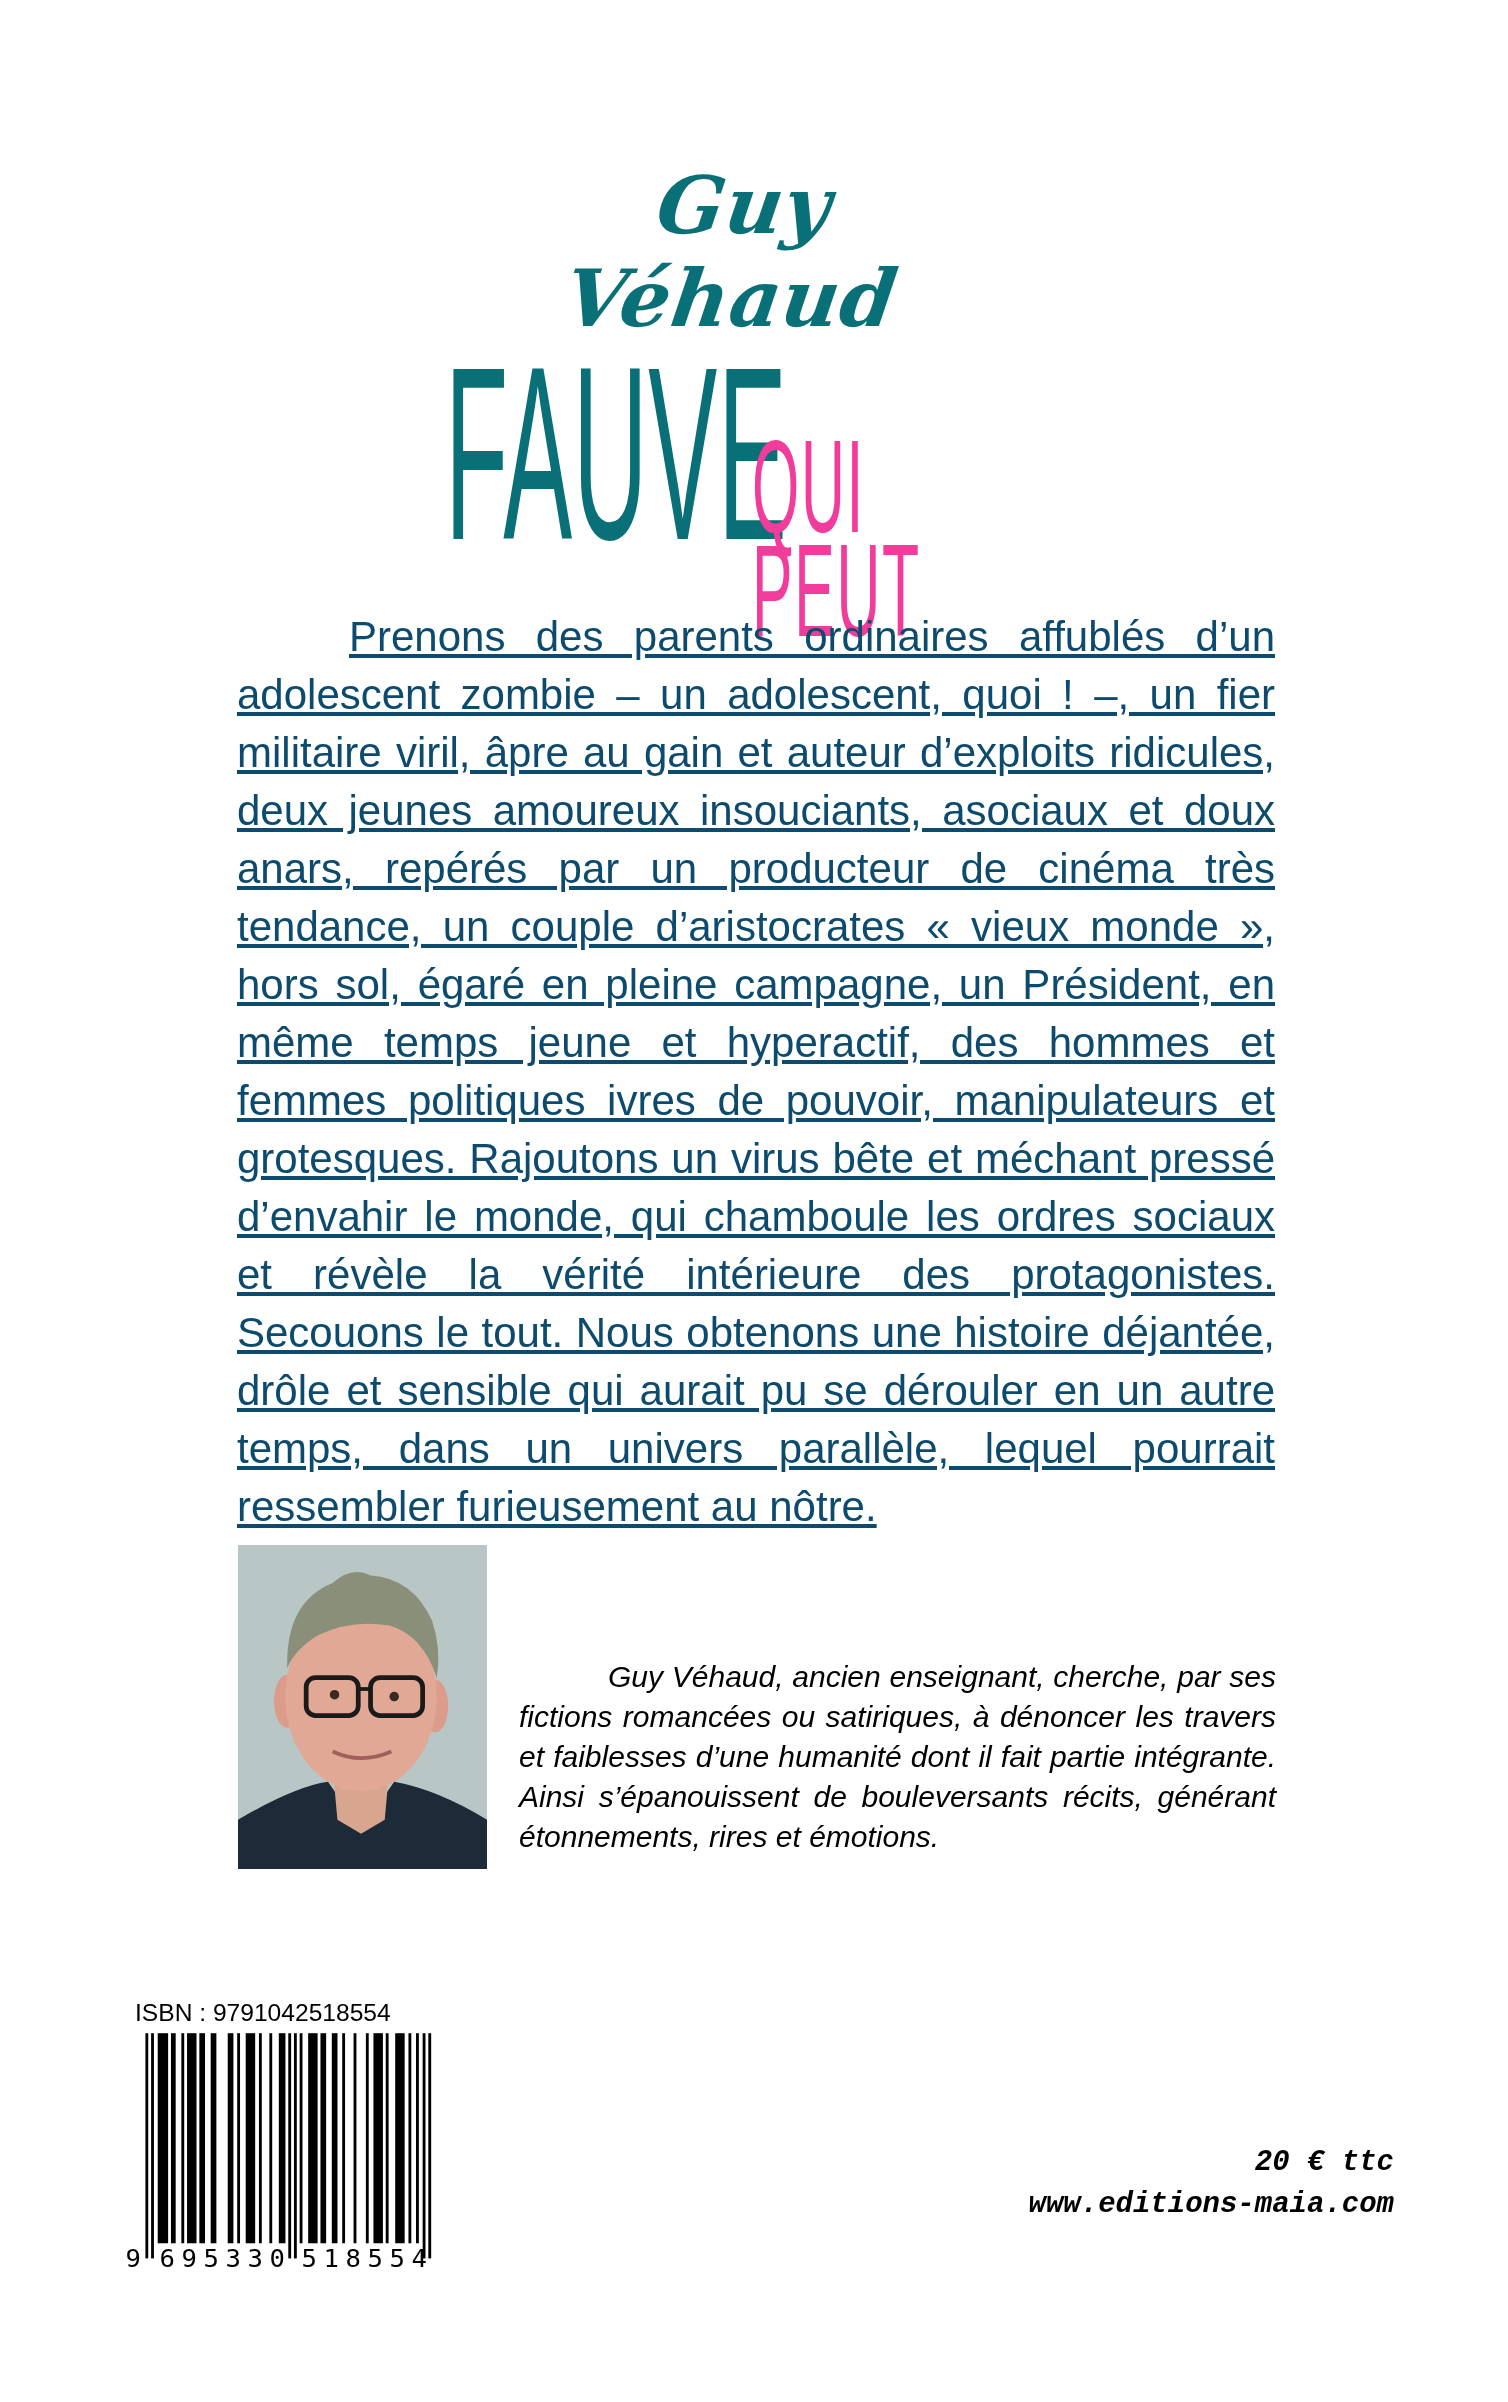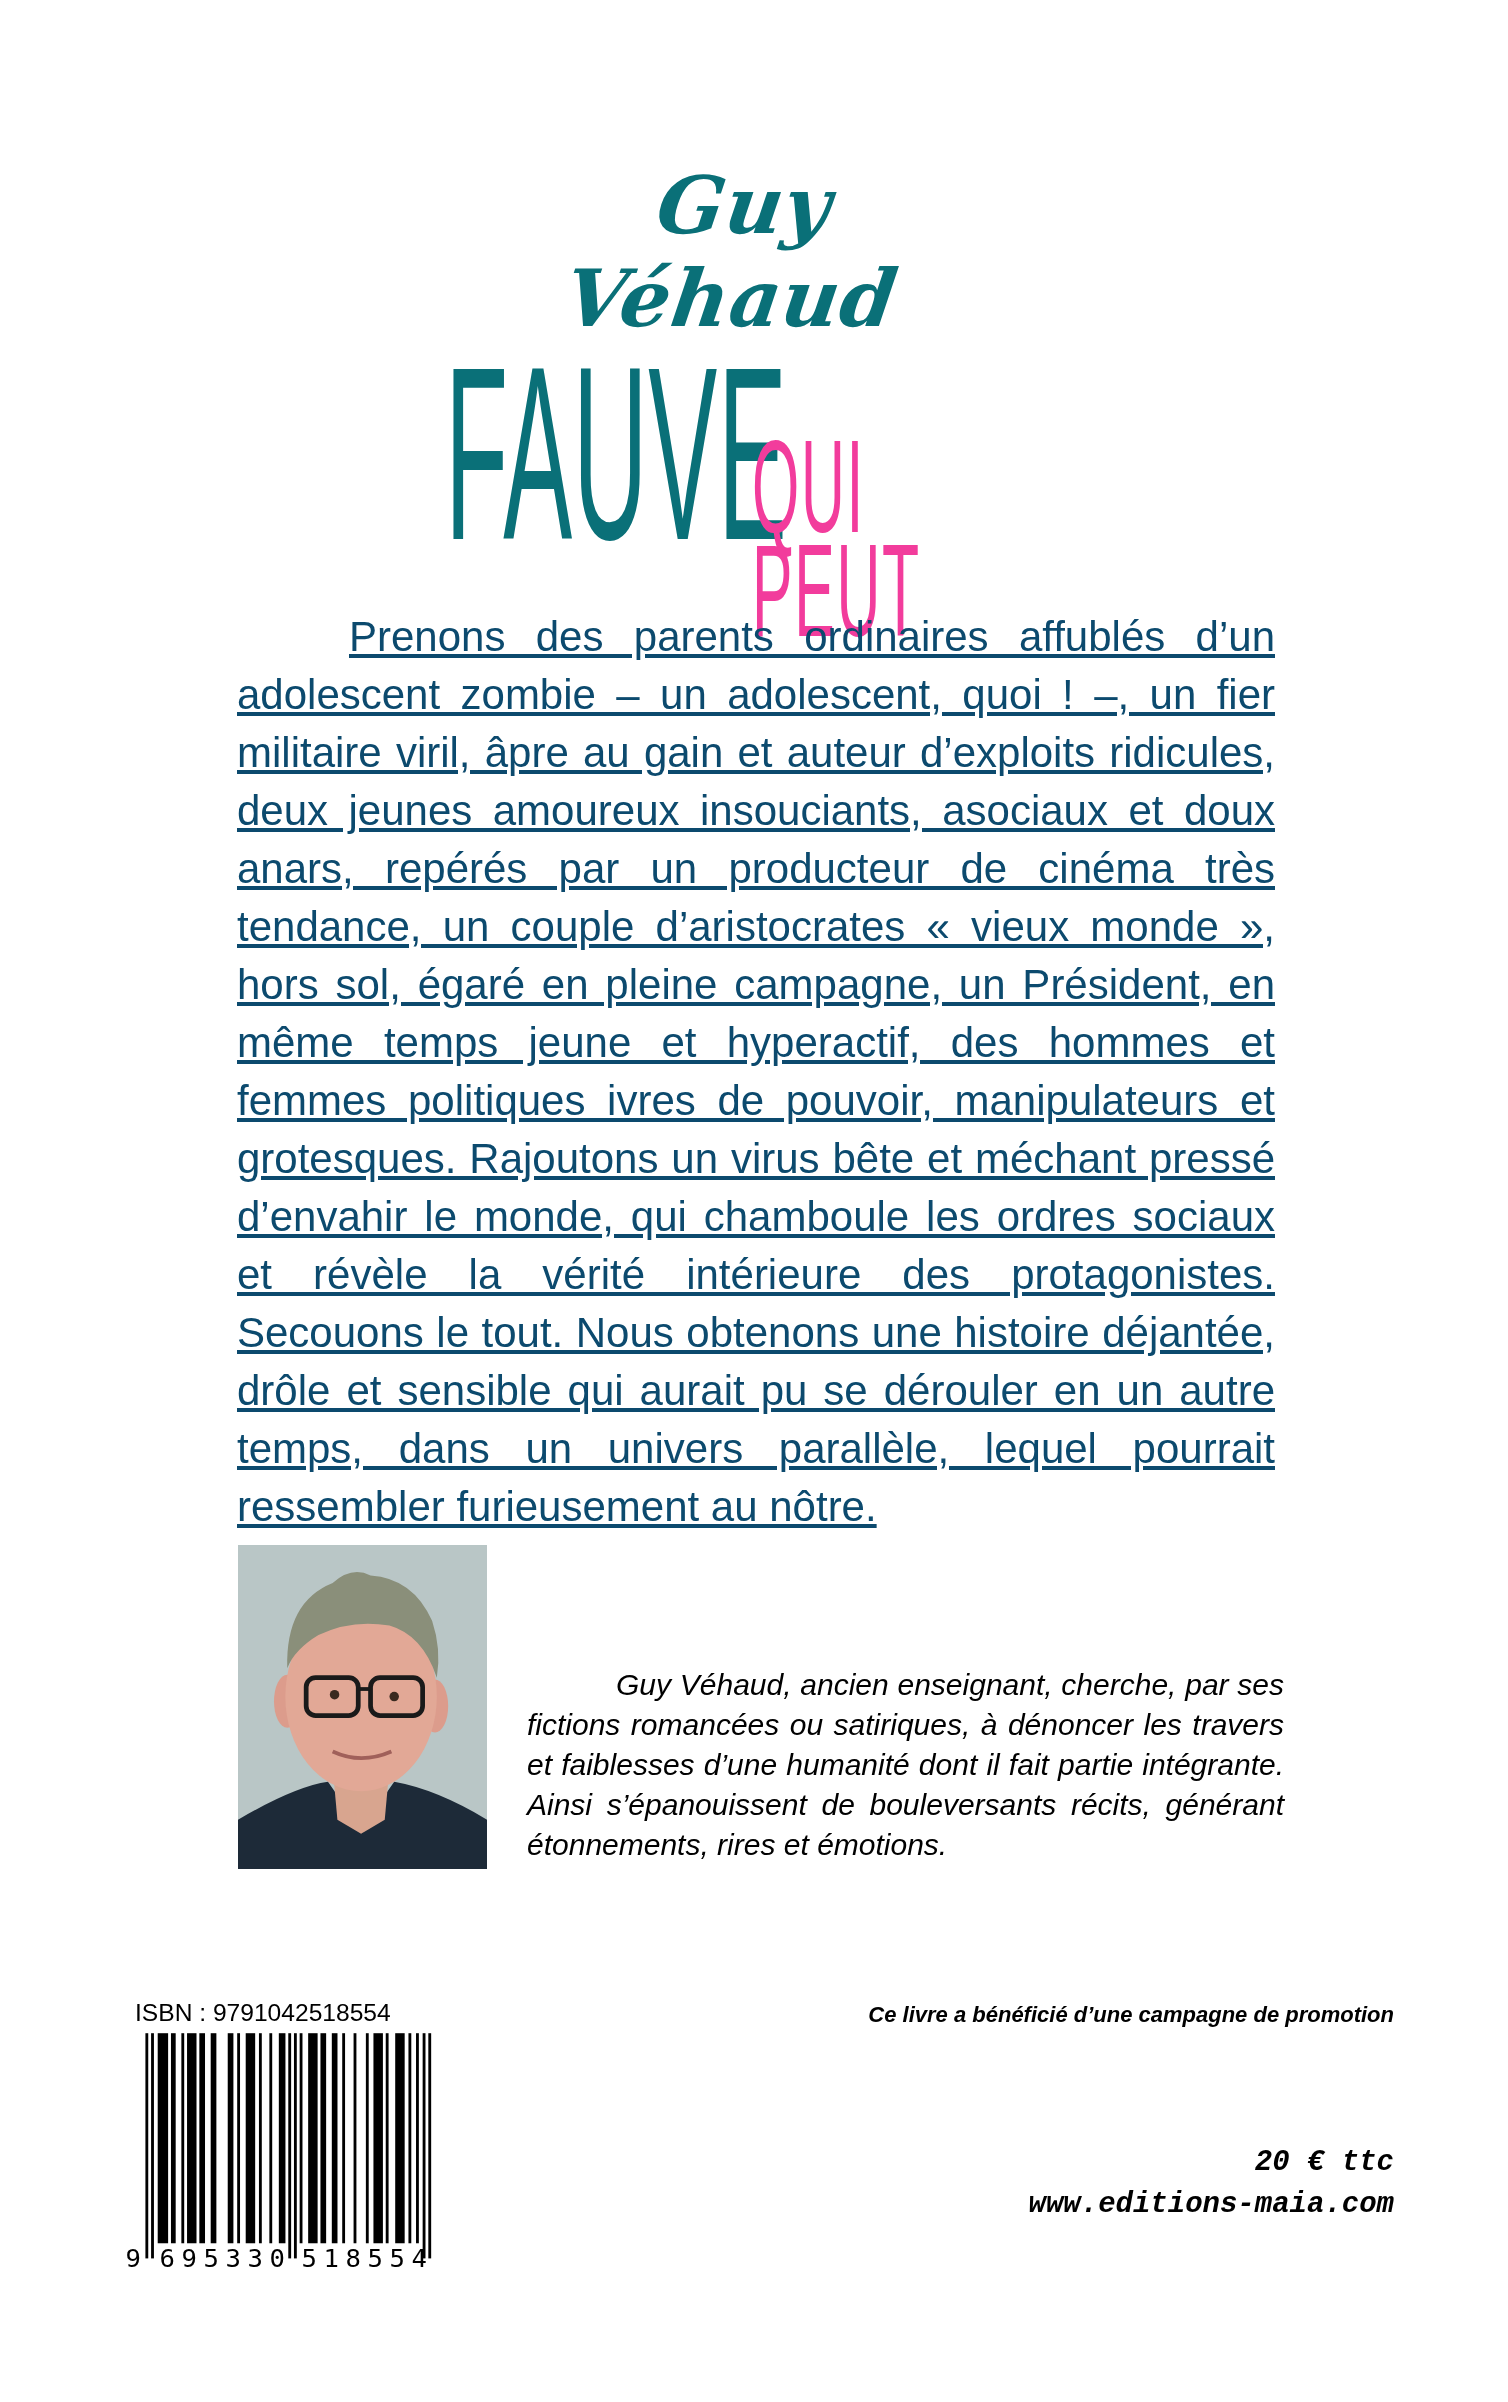--- a/index.html
+++ b/index.html
@@ -84,21 +84,21 @@
     <rect x="72" y="140" width="55" height="40" rx="10" fill="none" stroke="#1a1a1a" stroke-width="5"></rect>
     <rect x="140" y="140" width="55" height="40" rx="10" fill="none" stroke="#1a1a1a" stroke-width="5"></rect>
     <line x1="127" y1="152" x2="140" y2="152" stroke="#1a1a1a" stroke-width="4"></line>
     <circle cx="102" cy="158" r="5" fill="#3a2a20"></circle>
     <circle cx="165" cy="160" r="5" fill="#3a2a20"></circle>
 
     <path d="M100 218 Q130 232 162 218" fill="none" stroke="#a0605a" stroke-width="4"></path>
   </svg>
 </div>
 
-<p class="abs bio" style="margin:8px">Guy Véhaud, ancien enseignant, cherche, par ses fictions romancées ou satiriques, à dénoncer les travers et faiblesses d’une humanité dont il fait partie intégrante. Ainsi s’épanouissent de bouleversants récits, générant étonnements, rires et émotions.</p>
+<p class="abs bio" style="margin:0">Guy Véhaud, ancien enseignant, cherche, par ses fictions romancées ou satiriques, à dénoncer les travers et faiblesses d’une humanité dont il fait partie intégrante. Ainsi s’épanouissent de bouleversants récits, générant étonnements, rires et émotions.</p>
 
 <div class="abs isbn">ISBN : 9791042518554</div>
 
 <div class="abs barcode">
   <svg width="299" height="254" viewBox="0 0 316 268">
     <g fill="#000">
       <rect x="11" y="0" width="3" height="238"></rect>
       <rect x="17" y="0" width="3" height="238"></rect>
       <rect x="24" y="0" width="11" height="222"></rect>
       <rect x="38" y="0" width="5" height="222"></rect>
@@ -131,20 +131,19 @@
     </g>
   </svg>
   <div style="position:absolute; left:-9.5px; top:210px; font-family:'DejaVu Sans Mono', monospace; font-size:25.6px; color:#000; width:312px;">
     <span style="position:absolute; left:0;">9</span>
     <span style="position:absolute; left:34px; letter-spacing:6.6px;">695330</span>
     <span style="position:absolute; left:176px; letter-spacing:6.6px;">518554</span>
   </div>
 </div>
 
 <div class="abs promo">
-  <div>Ce livre a bénéficié d’une campagne de promotion</div>
 </div>
 
 <div class="abs price">
   <div>20 € ttc</div>
   <div>www.editions-maia.com</div>
 </div>
 
 
 </body></html>

